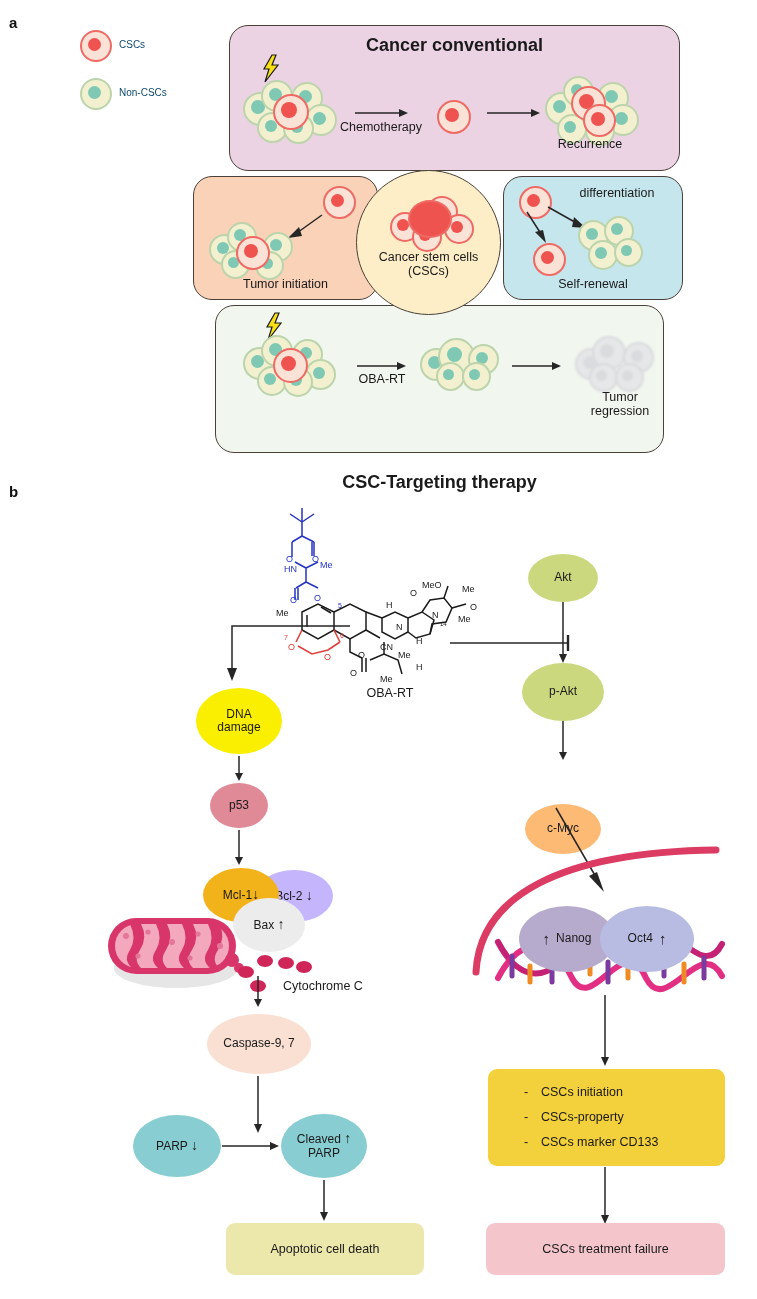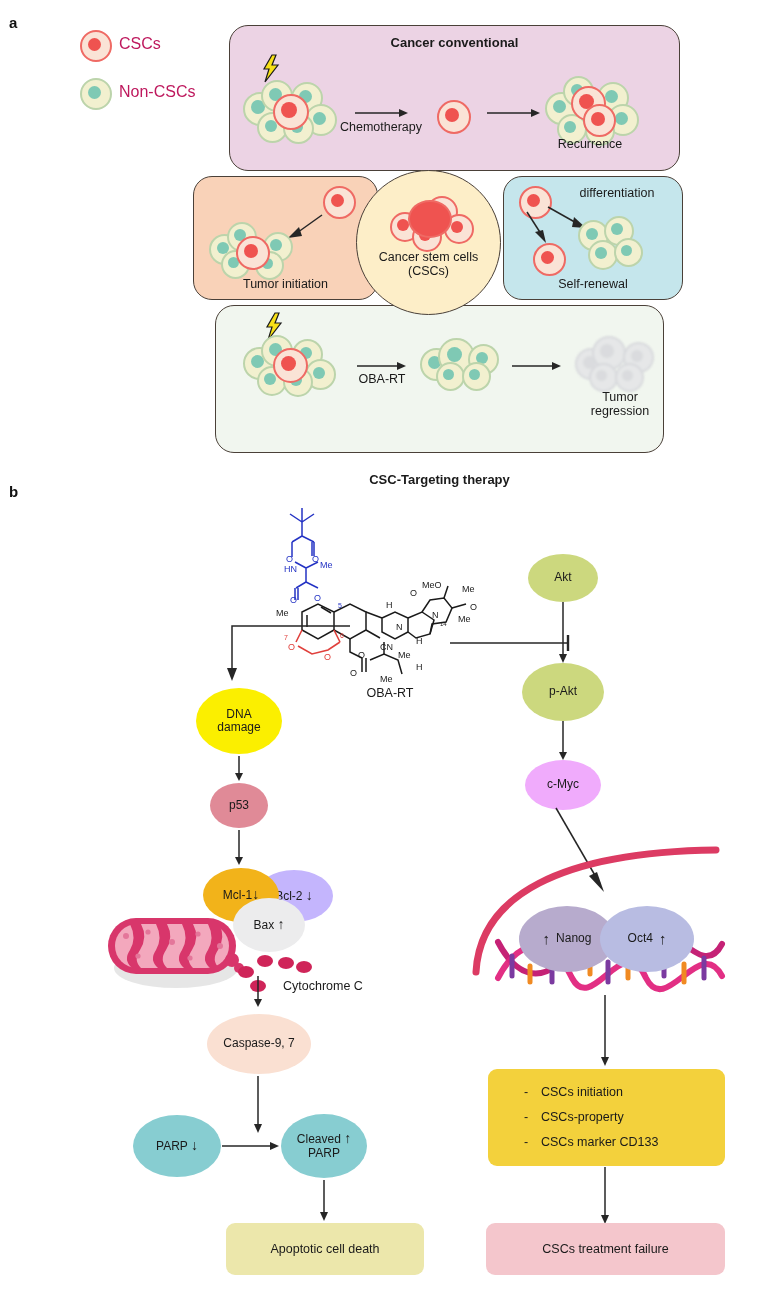--- a/index.html
+++ b/index.html
@@ -3,36 +3,36 @@
 <meta charset="utf-8">
 <style>
   html,body{margin:0;padding:0;background:#fff;}
   body{width:757px;height:1299px;position:relative;overflow:hidden;
        font-family:"Liberation Sans","DejaVu Sans",sans-serif;color:#1a1a1a;}
   .abs{position:absolute;}
   .panel-letter{font-weight:bold;font-size:15px;color:#111;}
 
   
   .legend-row{display:flex;align-items:center;gap:11px;}
-  .legend-label{font-size:16px;color:#be185d;white-space:nowrap;}
+  .legend-label{font-size:10px;color:#0c4a6e;white-space:nowrap;}
 
   
   .cell{border-radius:50%;display:block;}
   .csc-outer{background:#fae3d6;border:2.1px solid #ef6a64;}
   .csc-inner{background:#ef5350;border-radius:50%;position:absolute;}
   .non-outer{background:#f2f0cf;border:2.1px solid #bcd4ab;}
   .non-inner{background:#7fc9b4;border-radius:50%;position:absolute;}
   .grey-outer{background:#e2e2e6;border:2.1px solid #cfcfd6;}
   .grey-inner{background:#d2d2d8;border-radius:50%;position:absolute;}
   .csc-solid-outer{background:#fae3d6;border:2.4px solid #ef6a64;}
   .csc-solid-inner{background:#ef5350;}
 
   
   .abox{border-radius:19px;border:1.4px solid #4a4038;box-sizing:border-box;}
-  .abox-title{font-weight:bold;font-size:13px;text-align:center;}
+  .abox-title{font-weight:bold;font-size:18px;text-align:center;}
   .alabel{font-size:12.5px;text-align:center;line-height:1.15;}
 
   
   .node{border-radius:50%;display:flex;align-items:center;justify-content:center;
         text-align:center;font-size:12px;line-height:1.12;box-sizing:border-box;}
   .rbox{border-radius:9px;display:flex;align-items:center;justify-content:center;
         box-sizing:border-box;font-size:12.5px;}
   .bullets{font-size:12.5px;line-height:2.0;}
   .bullets div{display:flex;gap:9px;}
   .bullets i{font-style:normal;width:8px;}
@@ -471,21 +471,21 @@
 </div>
 <div class="abs node" style="left:522px;top:663px;width:82px;height:58px;background:#ccd87e;">
   <span>p-Akt</span>
 </div>
 <div class="abs" style="left:558px;top:721px;">
   <svg width="10" height="40">
       <line class="ar" x1="5" y1="0" x2="5" y2="31"></line>
       <polygon class="arh" points="1,31 5,39 9,31"></polygon>
     </svg>
 </div>
-<div class="abs node" style="left:525px;top:760px;width:76px;height:50px;background:#f0abfc;">
+<div class="abs node" style="left:525px;top:804px;width:76px;height:50px;background:#fdba74;">
   <span>c-Myc</span>
 </div>
 <div class="abs" style="left:556px;top:808px;">
   <svg width="60" height="92">
       <line class="ar" x1="0" y1="0" x2="44" y2="76"></line>
       <polygon class="arh" points="33,68 48,84 41,64"></polygon>
     </svg>
 </div>
 
 <div class="abs" style="left:470px;top:836px;">

